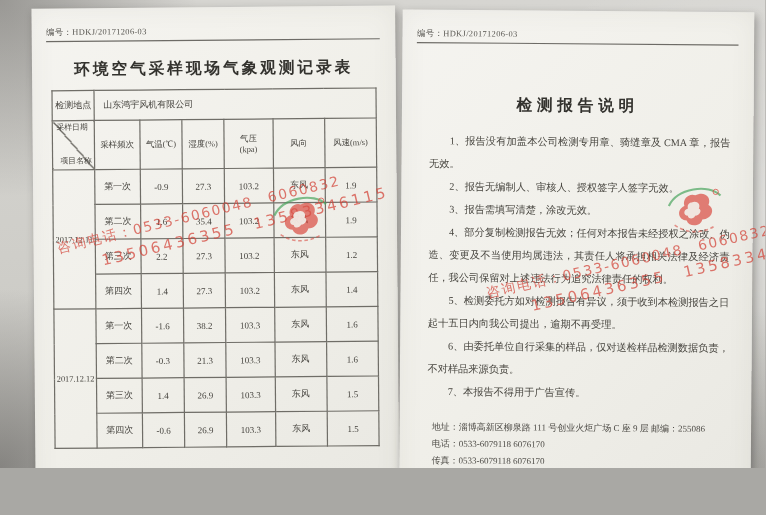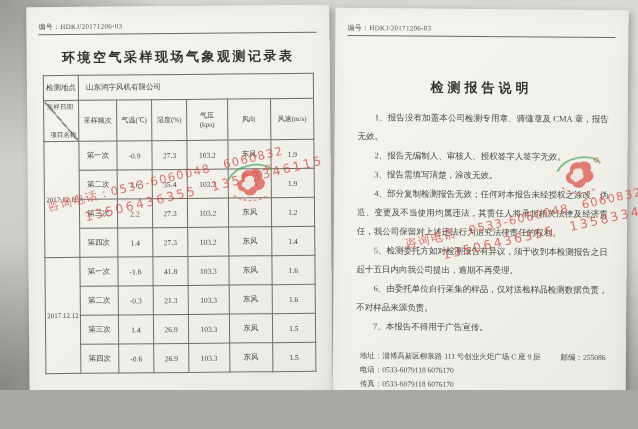--- a/index.html
+++ b/index.html
@@ -67,21 +67,21 @@
   .notes{
     position:absolute;left:23px;right:19px;top:100px;
     font-size:8.5px;line-height:19px;color:#47453f;text-align:justify;
   }
   .notes p{margin:0;text-indent:2em;}
 
   .contact{
     position:absolute;left:27px;right:20px;top:341px;
     font-size:7.5px;line-height:14px;color:#4c4a45;white-space:nowrap;
   }
-  .postcode{margin-left:18px;text-align:center;}
+  .postcode{text-align:center;}
 
   
   .wm{
     position:absolute;transform:rotate(-13deg);transform-origin:left bottom;
     color:rgba(211,66,56,.72);
     font-family:"DejaVu Sans", sans-serif;
     pointer-events:none;white-space:nowrap;
   }
   .wm-l1{font-size:11.5px;letter-spacing:1.5px;}
   .wm-l2{font-size:12.5px;letter-spacing:2.5px;margin-top:3px;margin-left:34px;}
@@ -160,21 +160,21 @@
           <td>27.3</td>
           <td>103.2</td>
           <td>东风</td>
           <td>1.4</td>
         </tr>
 
         <tr class="row-data">
           <td class="c-date" rowspan="4">2017.12.12</td>
           <td>第一次</td>
           <td>-1.6</td>
-          <td>41.8</td>
+          <td>38.2</td>
           <td>103.3</td>
           <td>东风</td>
           <td>1.6</td>
         </tr>
         <tr class="row-data">
           <td>第二次</td>
           <td>-0.3</td>
           <td>21.3</td>
           <td>103.3</td>
           <td>东风</td>

